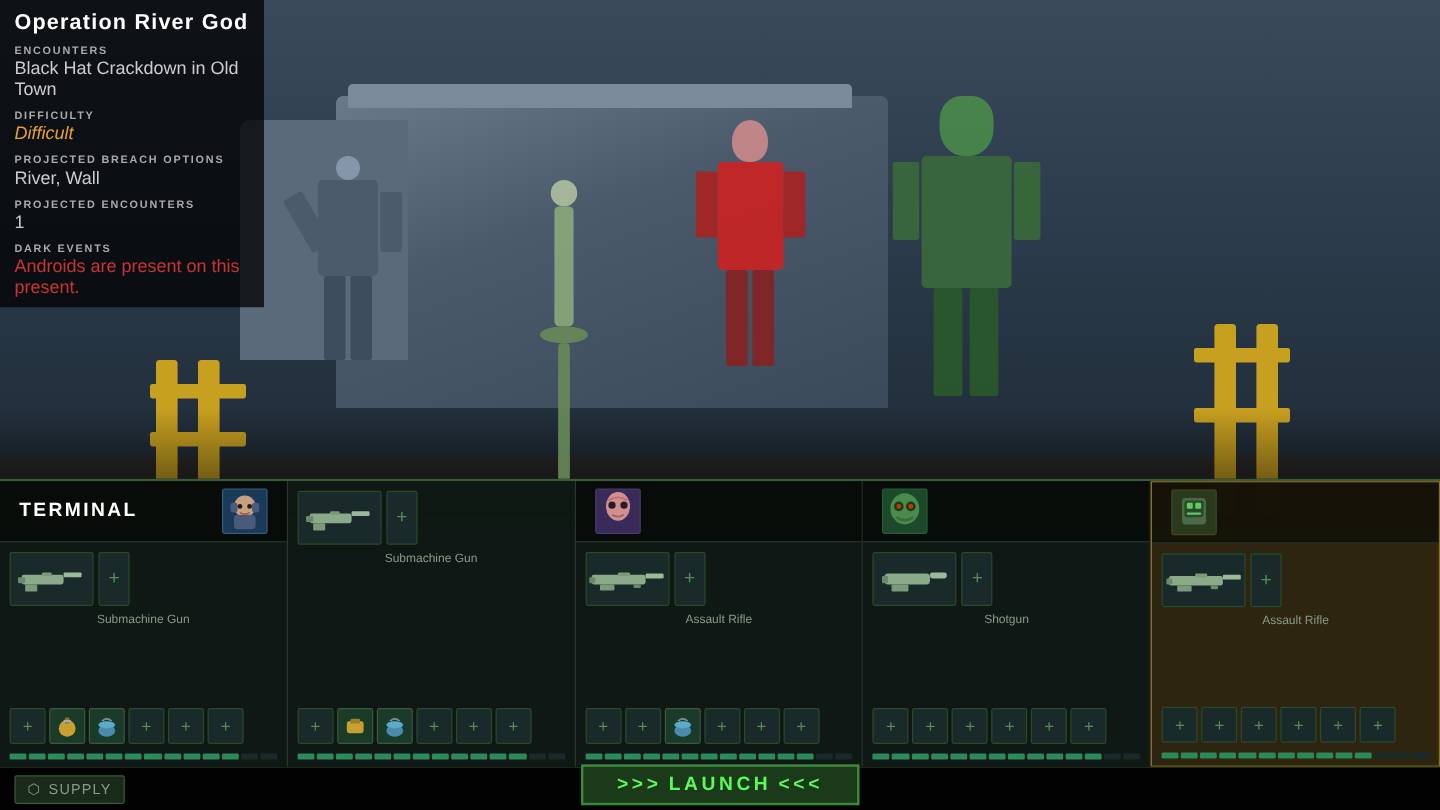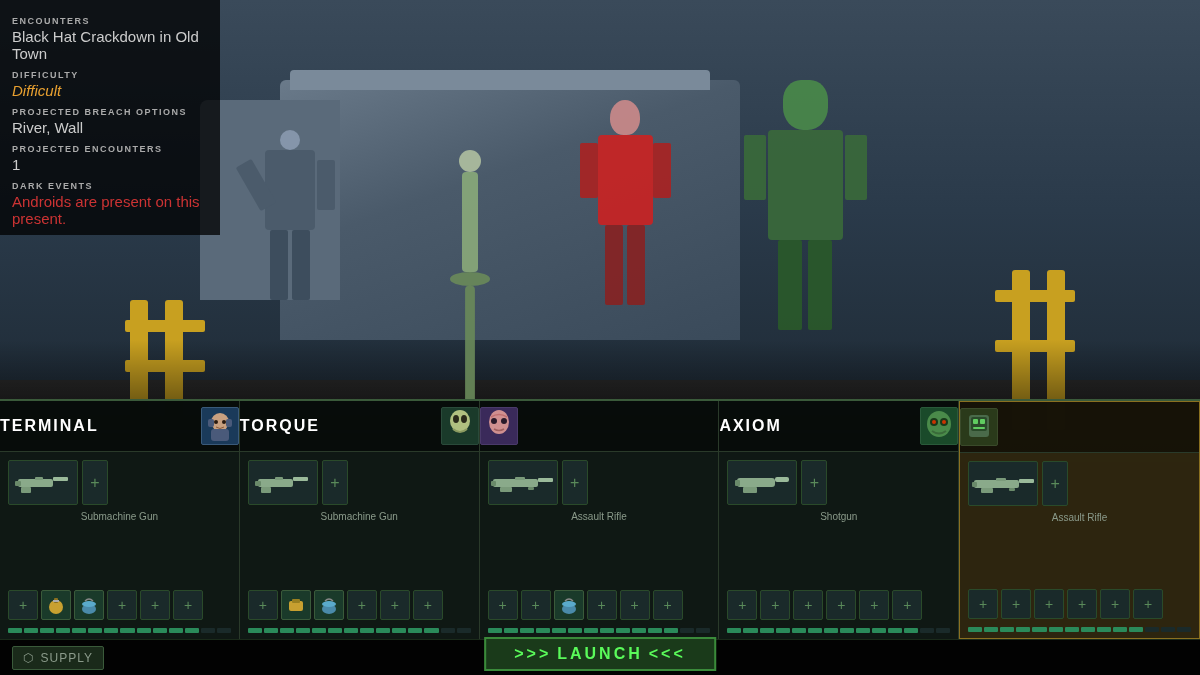--- a/index.html
+++ b/index.html
@@ -100,21 +100,21 @@
     }
 
     .char-card.highlighted {
       background: rgba(80, 60, 10, 0.5);
       border: 1px solid #8a7020;
     }
 
     .char-header {
       display: flex;
       align-items: center;
-      padding: 6px 0;
+      padding: 6px 16px;
       background: rgba(0, 0, 0, 0.5);
       border-bottom: 1px solid #2a3a2a;
       min-height: 50px;
     }
 
     .char-name {
       font-size: 16px;
       font-weight: bold;
       color: #ffffff;
       letter-spacing: 2px;
@@ -348,20 +348,21 @@
       <div style="position:absolute;left:-24px;top:5px;width:22px;height:65px;background:#3a6a3a;border-radius:2px;"></div>
     </div>
     <div style="display:flex;gap:6px;justify-content:center;">
       <div style="width:24px;height:90px;background:#2a5a2a;border-radius:2px;"></div>
       <div style="width:24px;height:90px;background:#2a5a2a;border-radius:2px;"></div>
     </div>
   </div>
 </div>
 
 <div id="info-panel">
+  <div class="mission-title">Operation River God</div>
 
   <div class="info-label">ENCOUNTERS</div>
   <div class="info-value">Black Hat Crackdown in Old Town</div>
 
   <div class="info-label">DIFFICULTY</div>
   <div class="info-value difficult">Difficult</div>
 
   <div class="info-label">PROJECTED BREACH OPTIONS</div>
   <div class="info-value">River, Wall</div>
 
@@ -439,33 +440,20 @@
         <div class="seg"></div>
         <div class="seg"></div>
         <div class="seg"></div>
         <div class="seg"></div>
         <div class="seg"></div>
         <div class="seg empty"></div>
         <div class="seg empty"></div>
       </div>
     </div>
     <div class="char-card">
-      <div class="char-header">
-        <span class="char-name">TORQUE</span>
-        <div class="char-avatar avatar-torque" style="background:#1a3a2a;border:1px solid #2a4a3a;">
-          <svg width="34" height="34" viewBox="0 0 34 34">
-
-              <ellipse cx="17" cy="12" rx="10" ry="11" fill="#b0c080"></ellipse>
-              <ellipse cx="13" cy="10" rx="3" ry="4" fill="#2a2a1a"></ellipse>
-              <ellipse cx="21" cy="10" rx="3" ry="4" fill="#2a2a1a"></ellipse>
-              <path d="M10 20 Q17 26 24 20" stroke="#8a9a60" stroke-width="2" fill="none"></path>
-
-          </svg>
-        </div>
-      </div>
       <div class="weapon-area">
         <div class="weapon-slot">
           <div class="weapon-icon-box">
             <svg width="60" height="28" viewBox="0 0 60 28">
         <rect x="5" y="10" width="35" height="8" rx="2" fill="#8aaa8a"></rect>
         <rect x="40" y="8" width="15" height="4" rx="1" fill="#9aba9a"></rect>
         <rect x="8" y="18" width="10" height="6" rx="1" fill="#7a9a7a"></rect>
         <rect x="2" y="12" width="6" height="5" rx="1" fill="#6a8a6a"></rect>
         <rect x="22" y="8" width="8" height="3" rx="1" fill="#7a9a7a"></rect>
       </svg>
@@ -570,21 +558,20 @@
         <div class="seg"></div>
         <div class="seg"></div>
         <div class="seg"></div>
         <div class="seg"></div>
         <div class="seg empty"></div>
         <div class="seg empty"></div>
       </div>
     </div>
     <div class="char-card">
       <div class="char-header">
-        <span class="char-name">AXIOM</span>
         <div class="char-avatar avatar-axiom" style="background:#1a4a2a;border:1px solid #2a5a3a;">
           <svg width="34" height="34" viewBox="0 0 34 34">
 
               <ellipse cx="17" cy="15" rx="12" ry="13" fill="#4a8a4a"></ellipse>
               <circle cx="12" cy="13" r="4" fill="#1a3a1a"></circle>
               <circle cx="22" cy="13" r="4" fill="#1a3a1a"></circle>
               <circle cx="12" cy="13" r="2" fill="#cc3300"></circle>
               <circle cx="22" cy="13" r="2" fill="#cc3300"></circle>
               <path d="M10 22 Q17 27 24 22" stroke="#3a6a3a" stroke-width="2" fill="none"></path>
 

